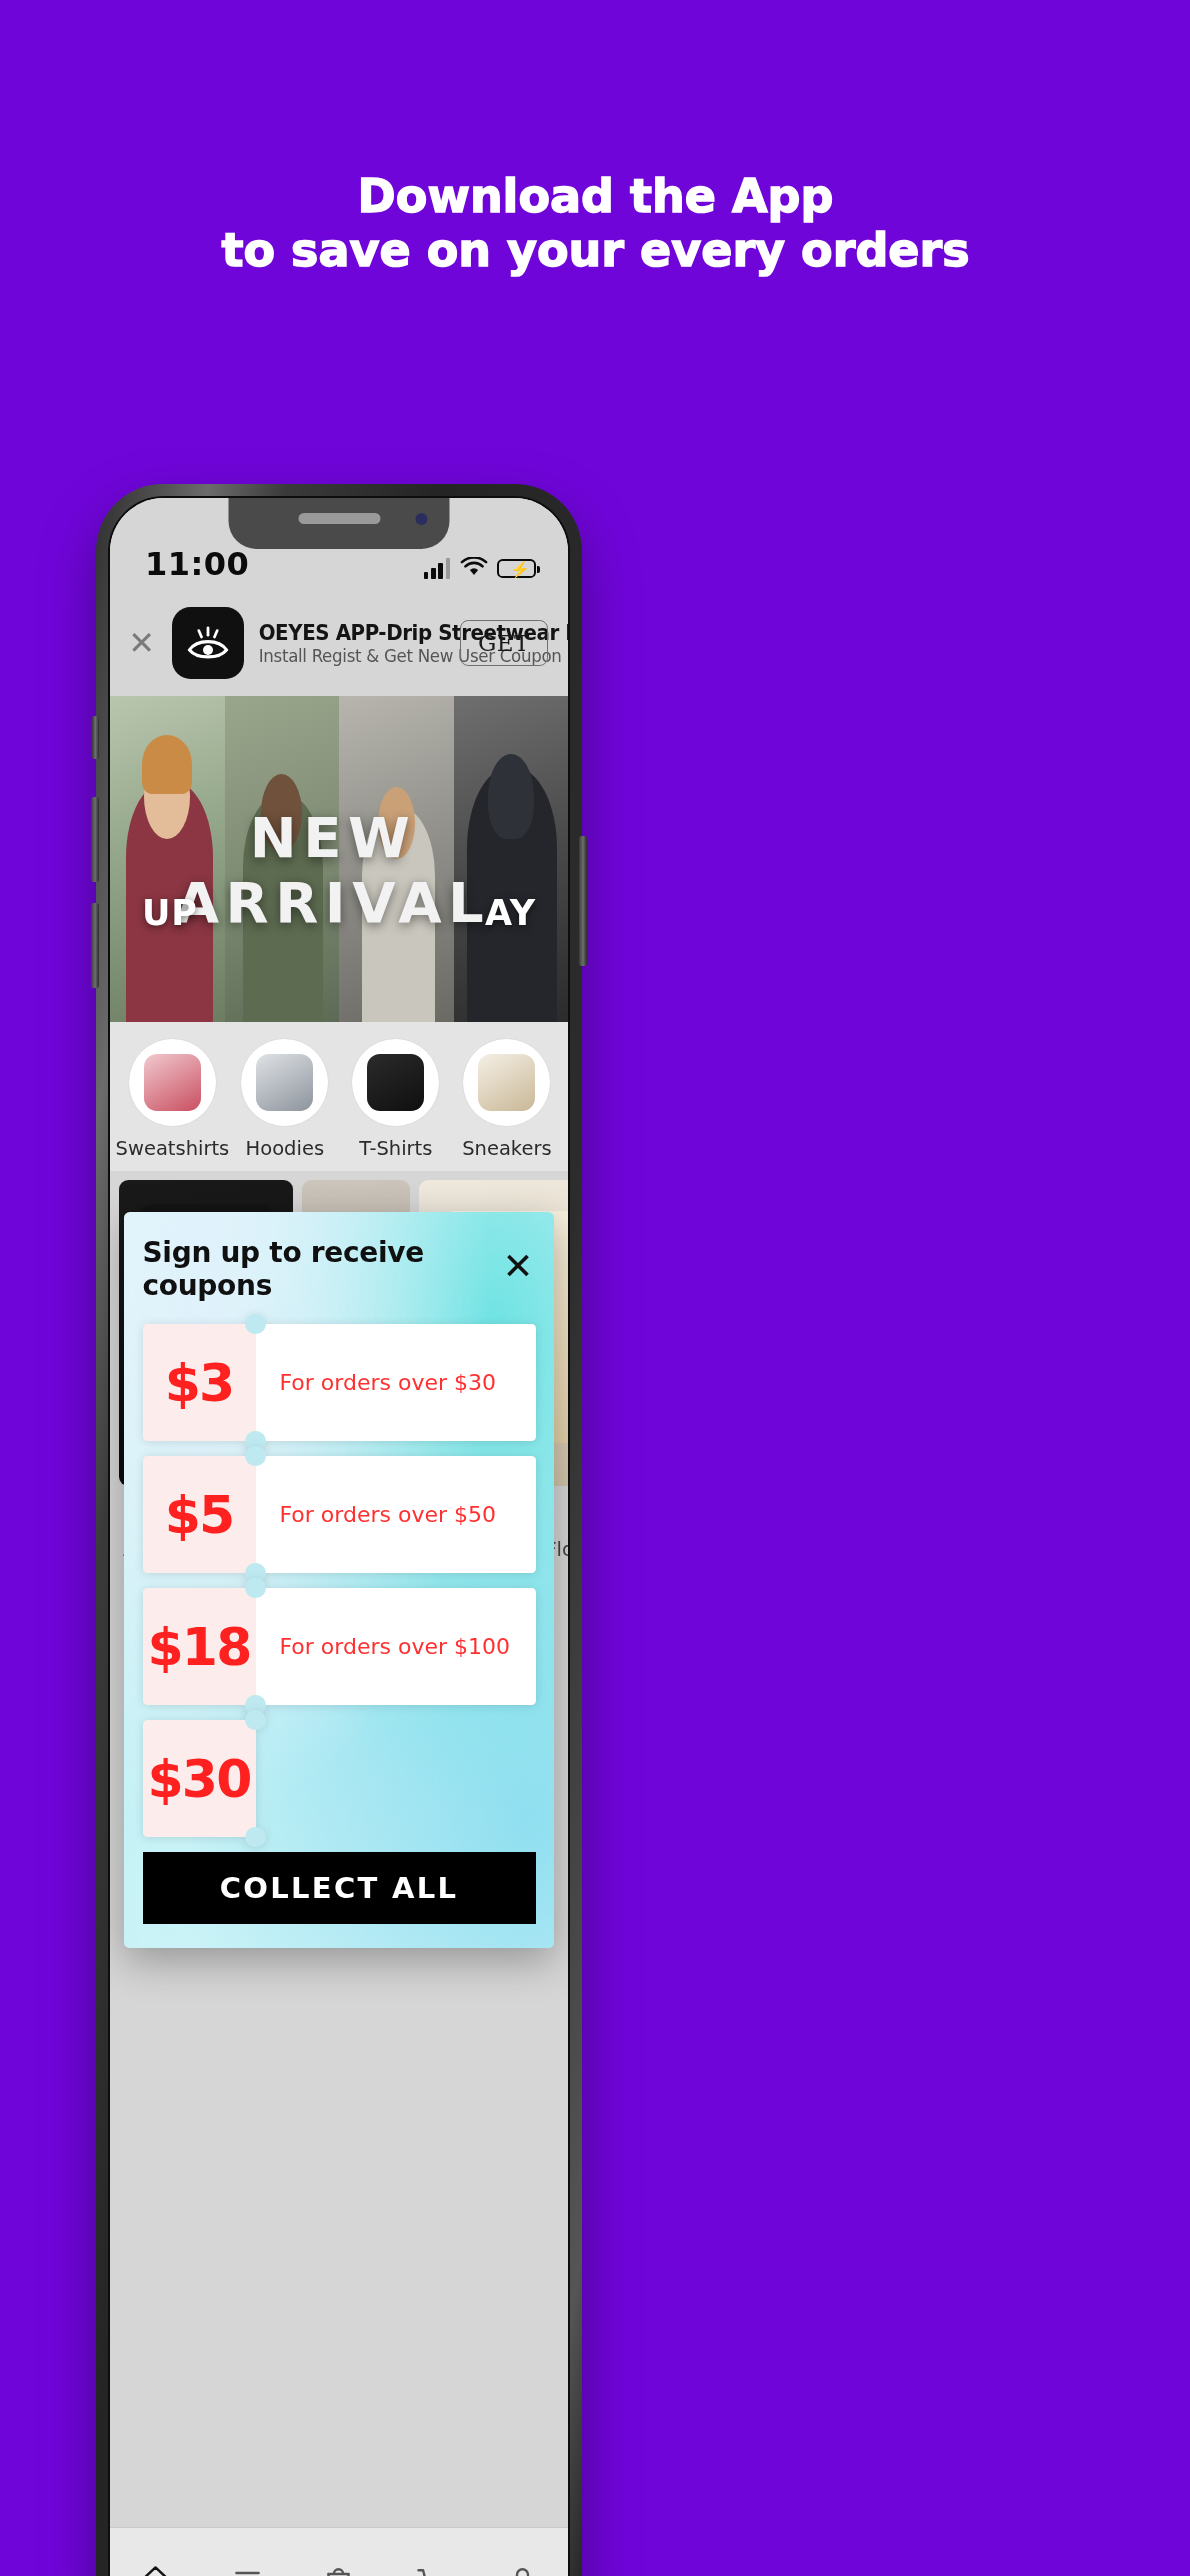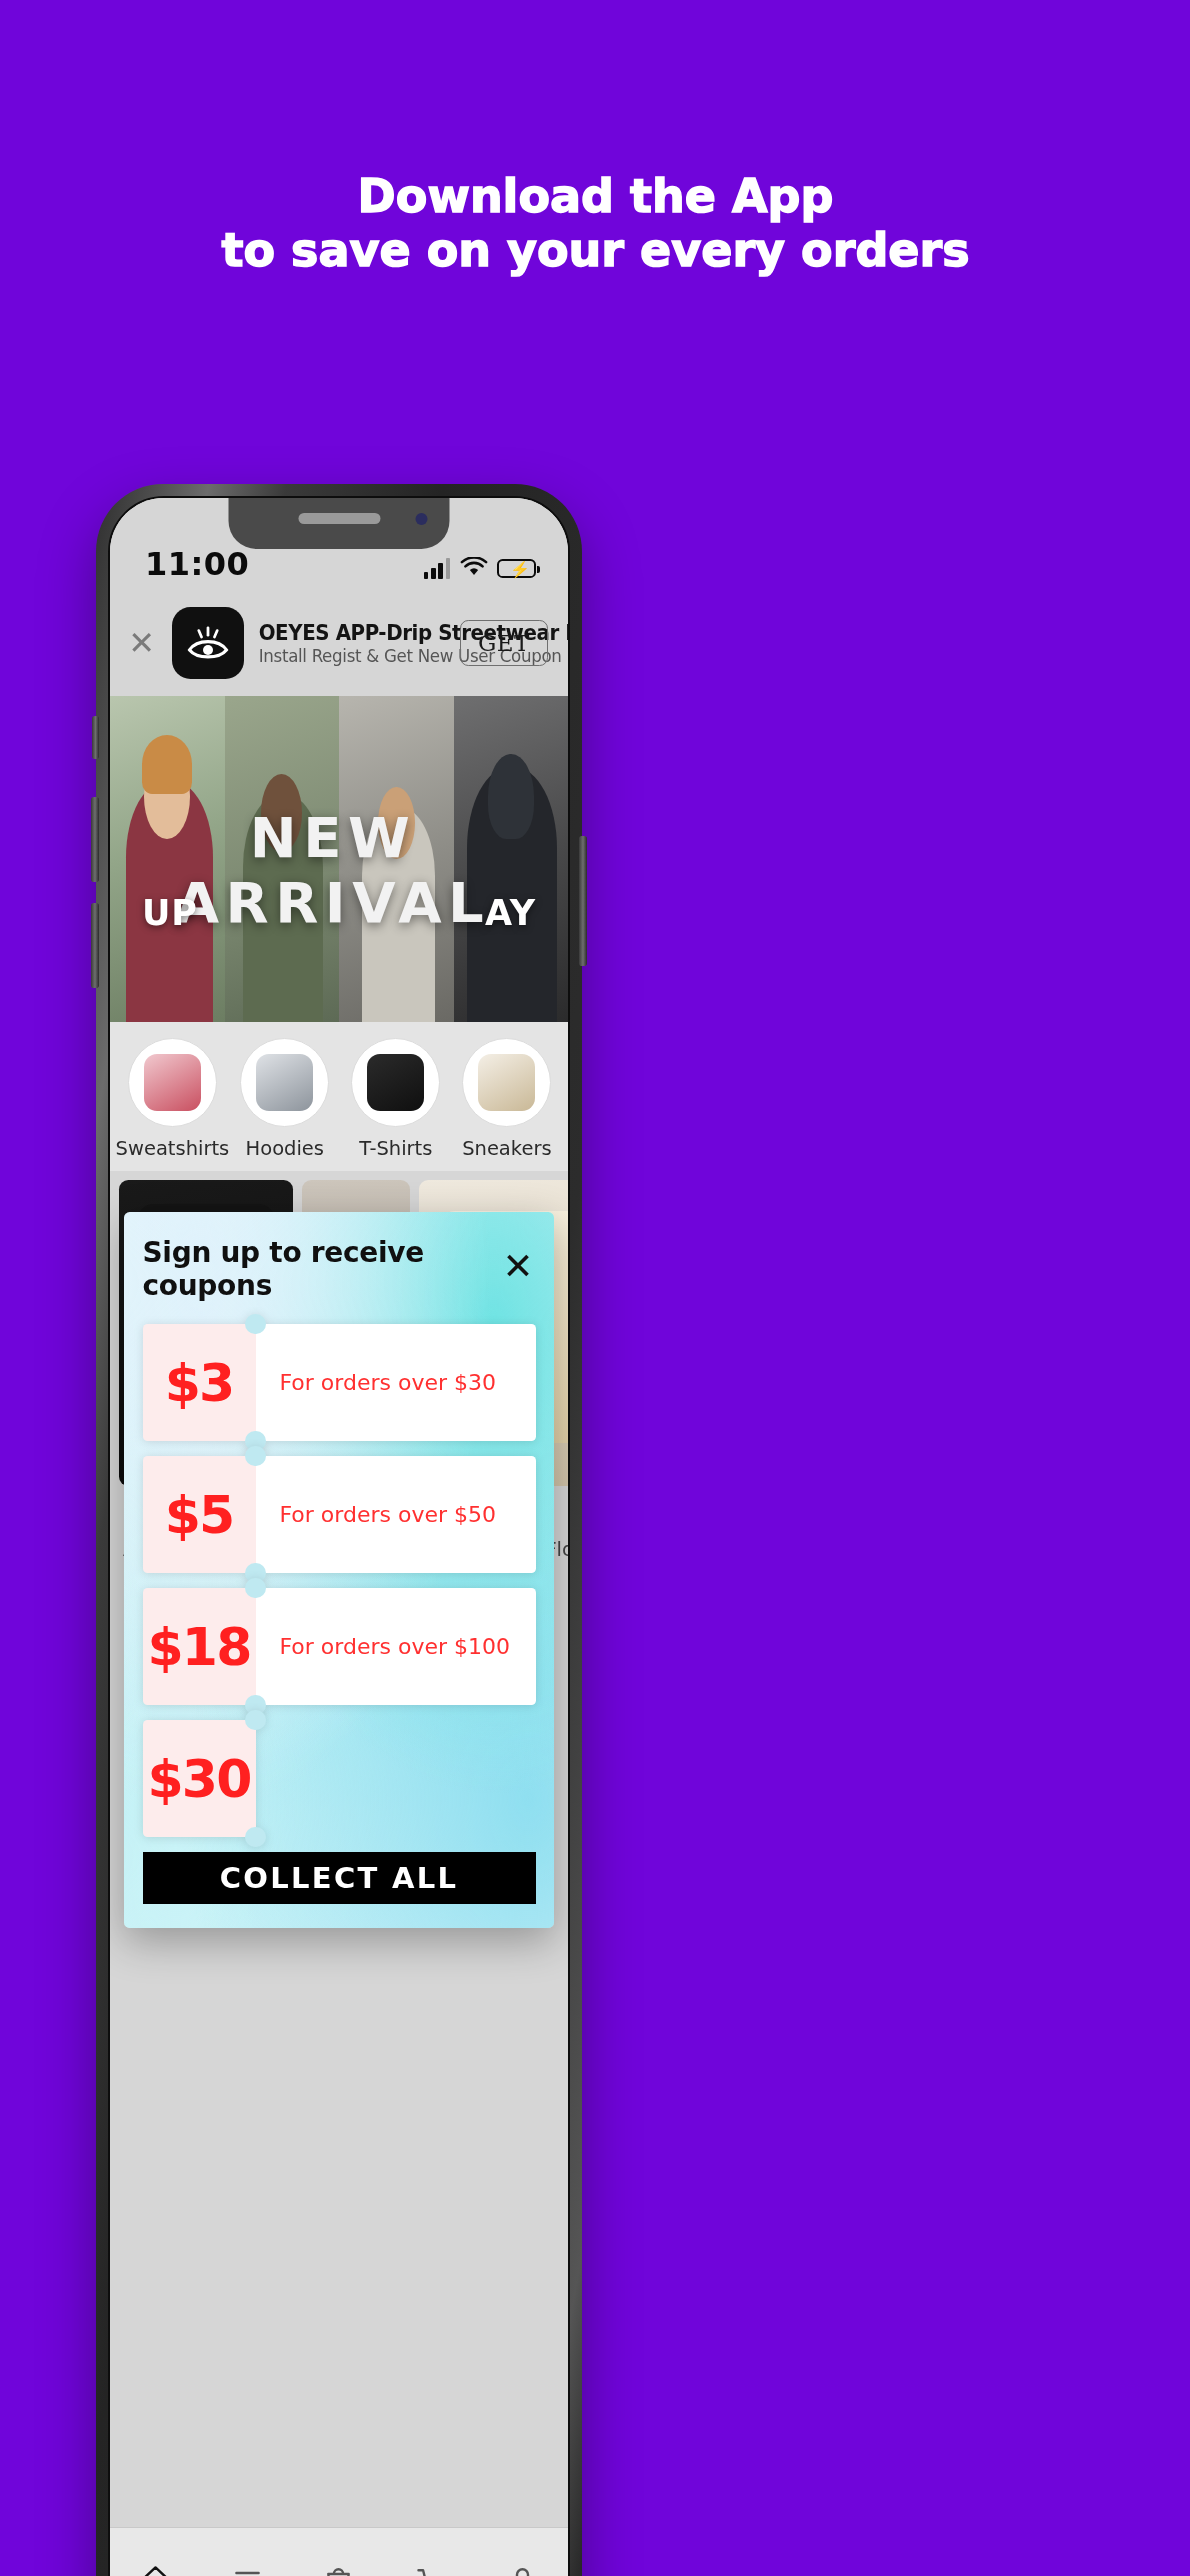--- a/index.html
+++ b/index.html
@@ -148,21 +148,21 @@
   }
   .hero-sub {
     position:absolute; left:0; right:0; top:197px;
     display:flex; justify-content:space-between; padding:0 32px;
     font-size:35px; font-weight:800; color:#ffffff; letter-spacing:0.9px;
     text-shadow:0 1.9px 7.4px rgba(0,0,0,.5);
     font-family:"DejaVu Sans", sans-serif;
   }
 
   
-  .cats { display:flex; background:#e4e4e4; padding:16.7px 5.6px 11px;justify-content:flex-end; }
+  .cats { display:flex; background:#e4e4e4; padding:16.7px 5.6px 11px; }
   .cat { flex:1; text-align:center; }
   .cat .ring {
     width:89px; height:89px; border-radius:50%; margin:0 auto;
     border:1.9px solid #dcdcdc; background:#fff;
     display:flex; align-items:center; justify-content:center; overflow:hidden;
   }
   .cat .ring .blob { width:57px; height:57px; border-radius:13px; }
   .cat .lbl { margin-top:9.3px; font-size:19.5px; color:#2b2b2b; font-family:"DejaVu Sans", sans-serif; }
 
   
@@ -250,21 +250,21 @@
   }
   .coupon .amt:before { top:-10.2px; }
   .coupon .amt:after  { bottom:-10.2px; }
   .coupon .desc {
     flex:1; background:#ffffff; display:flex; align-items:center;
     padding-left:24px; font-size:22px; color:#ff3030;
     border-radius:0 4.6px 4.6px 0;
     font-family:"DejaVu Sans", sans-serif;
   }
   .collect {
-    margin:11px 18.5px 24px; height:52px; background:#000;
+    margin:11px 18.5px 24px; height:72px; background:#000;
     display:flex; align-items:center; justify-content:center;
     color:#fff; font-size:29px; font-weight:800; letter-spacing:2.3px;
     font-family:"DejaVu Sans", sans-serif;
   }
 </style>
 </head>
 <body>
 
 <section class="promo">
   <h2>

